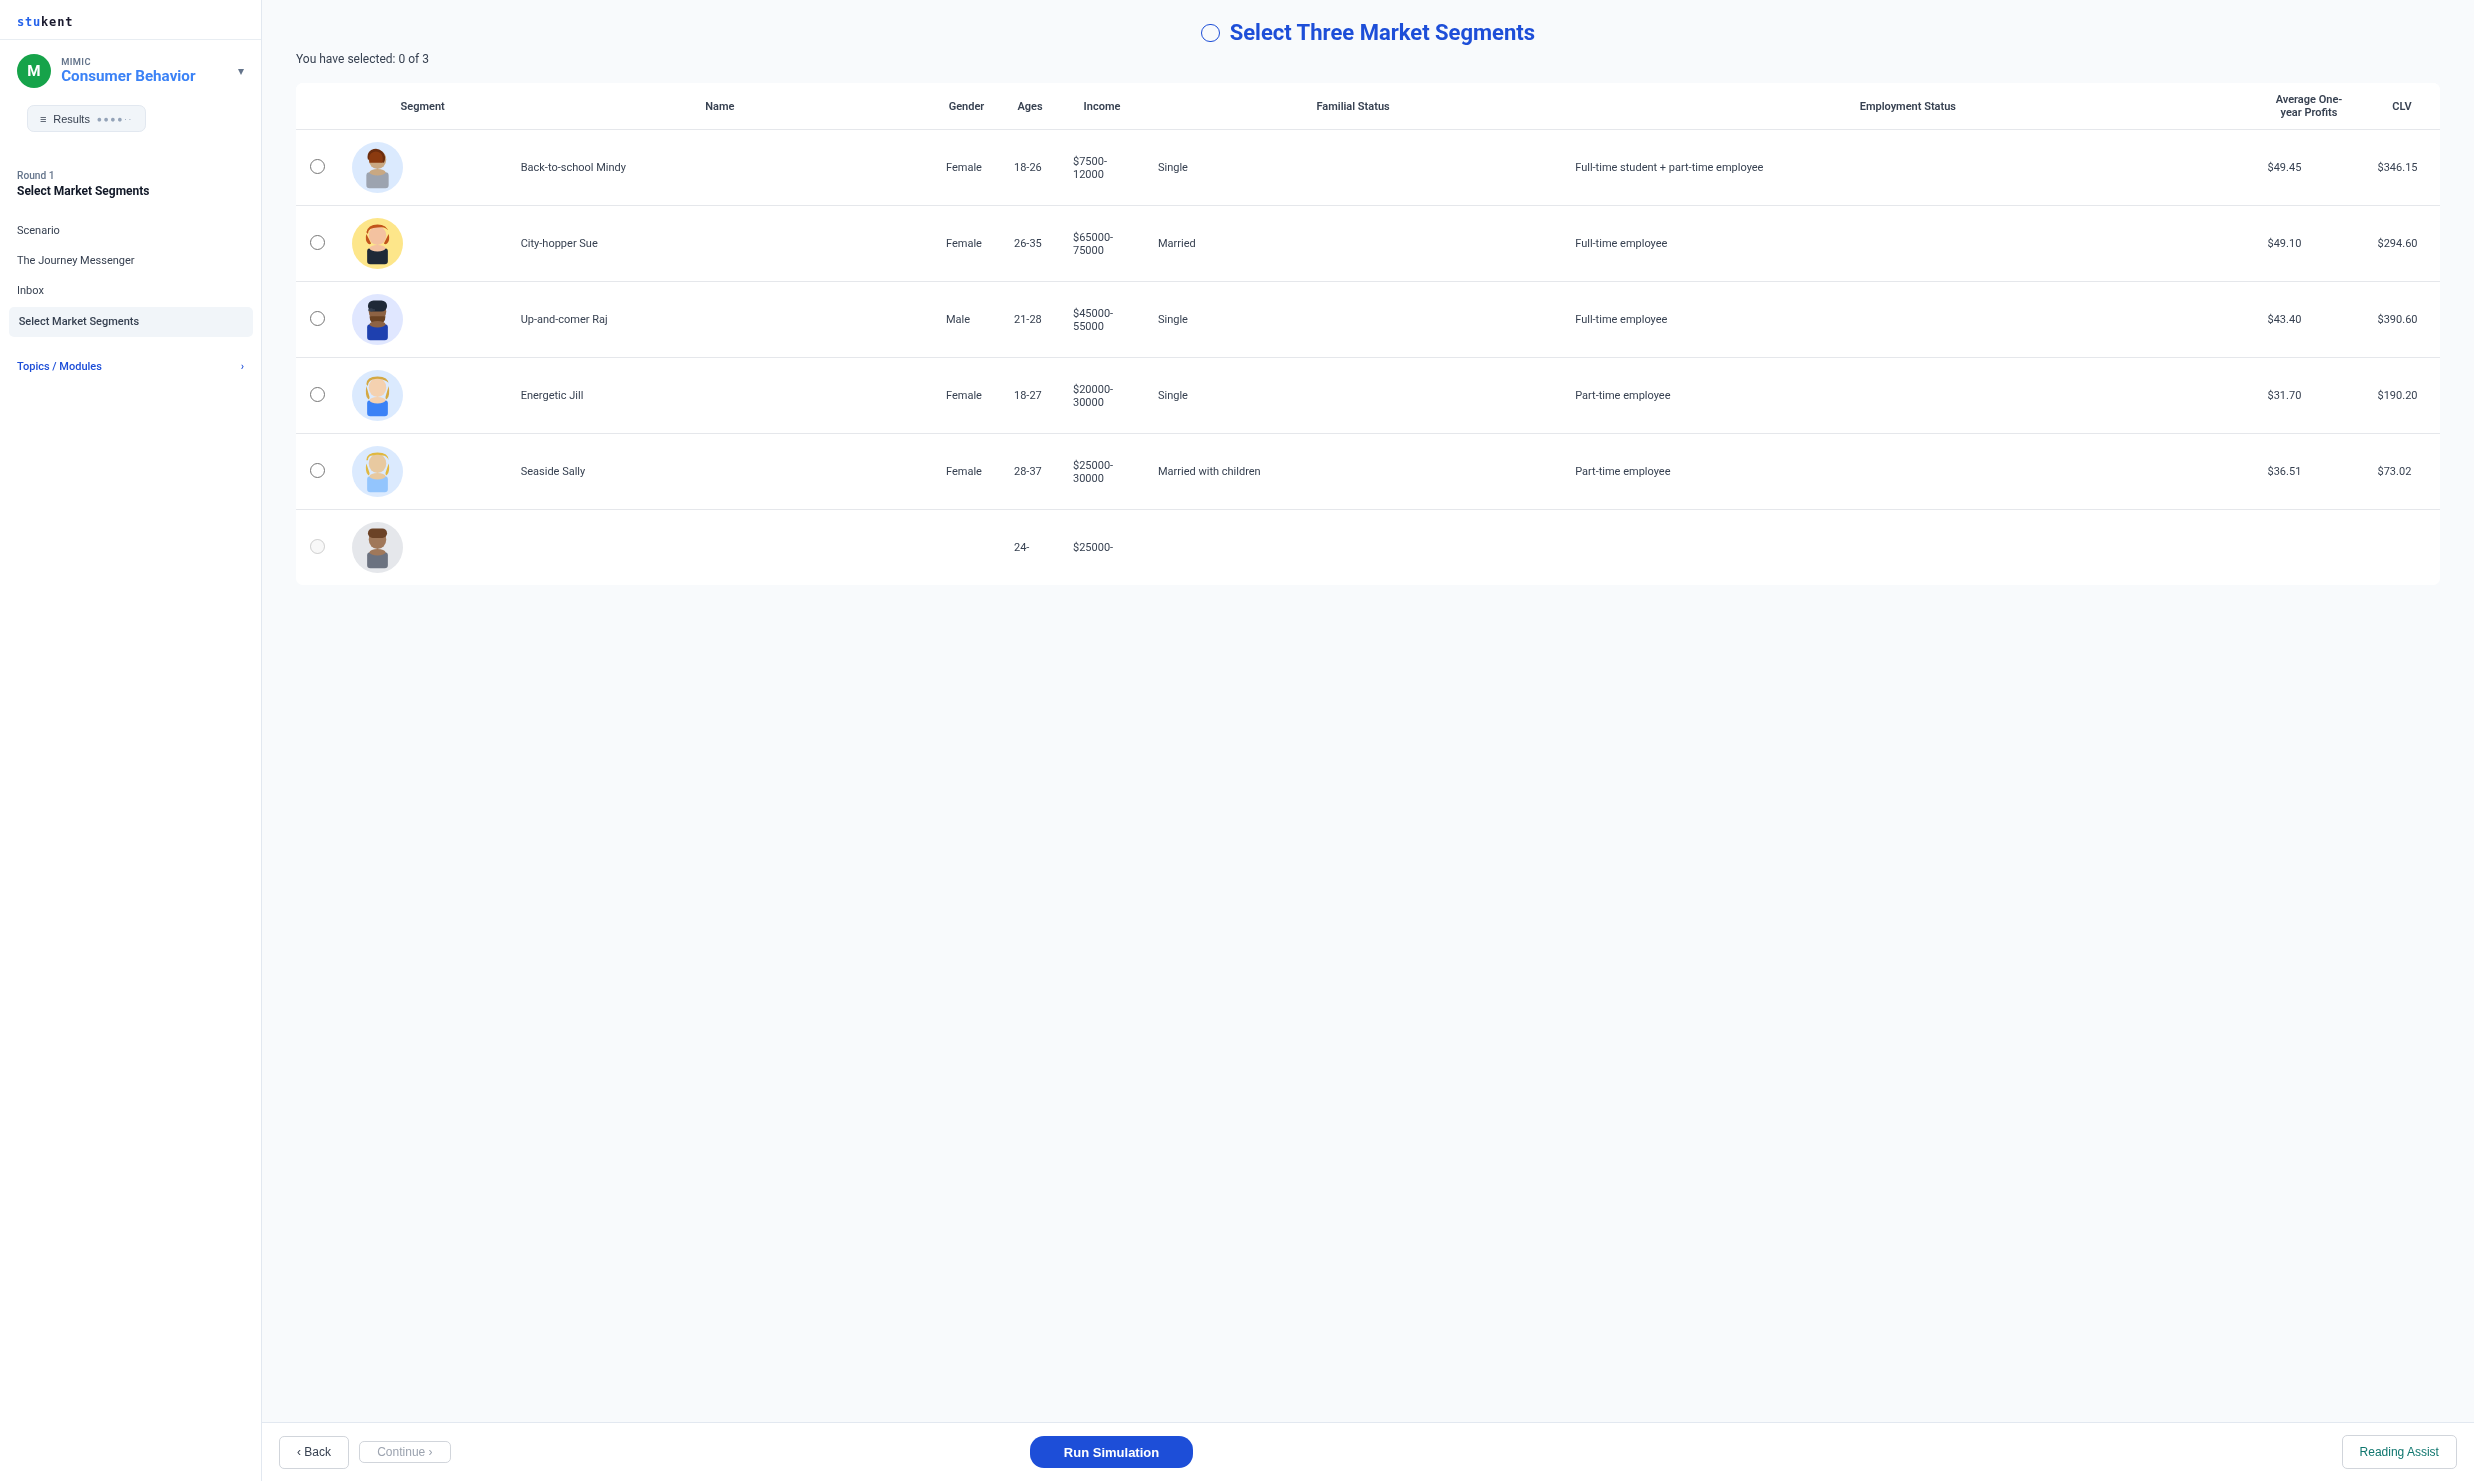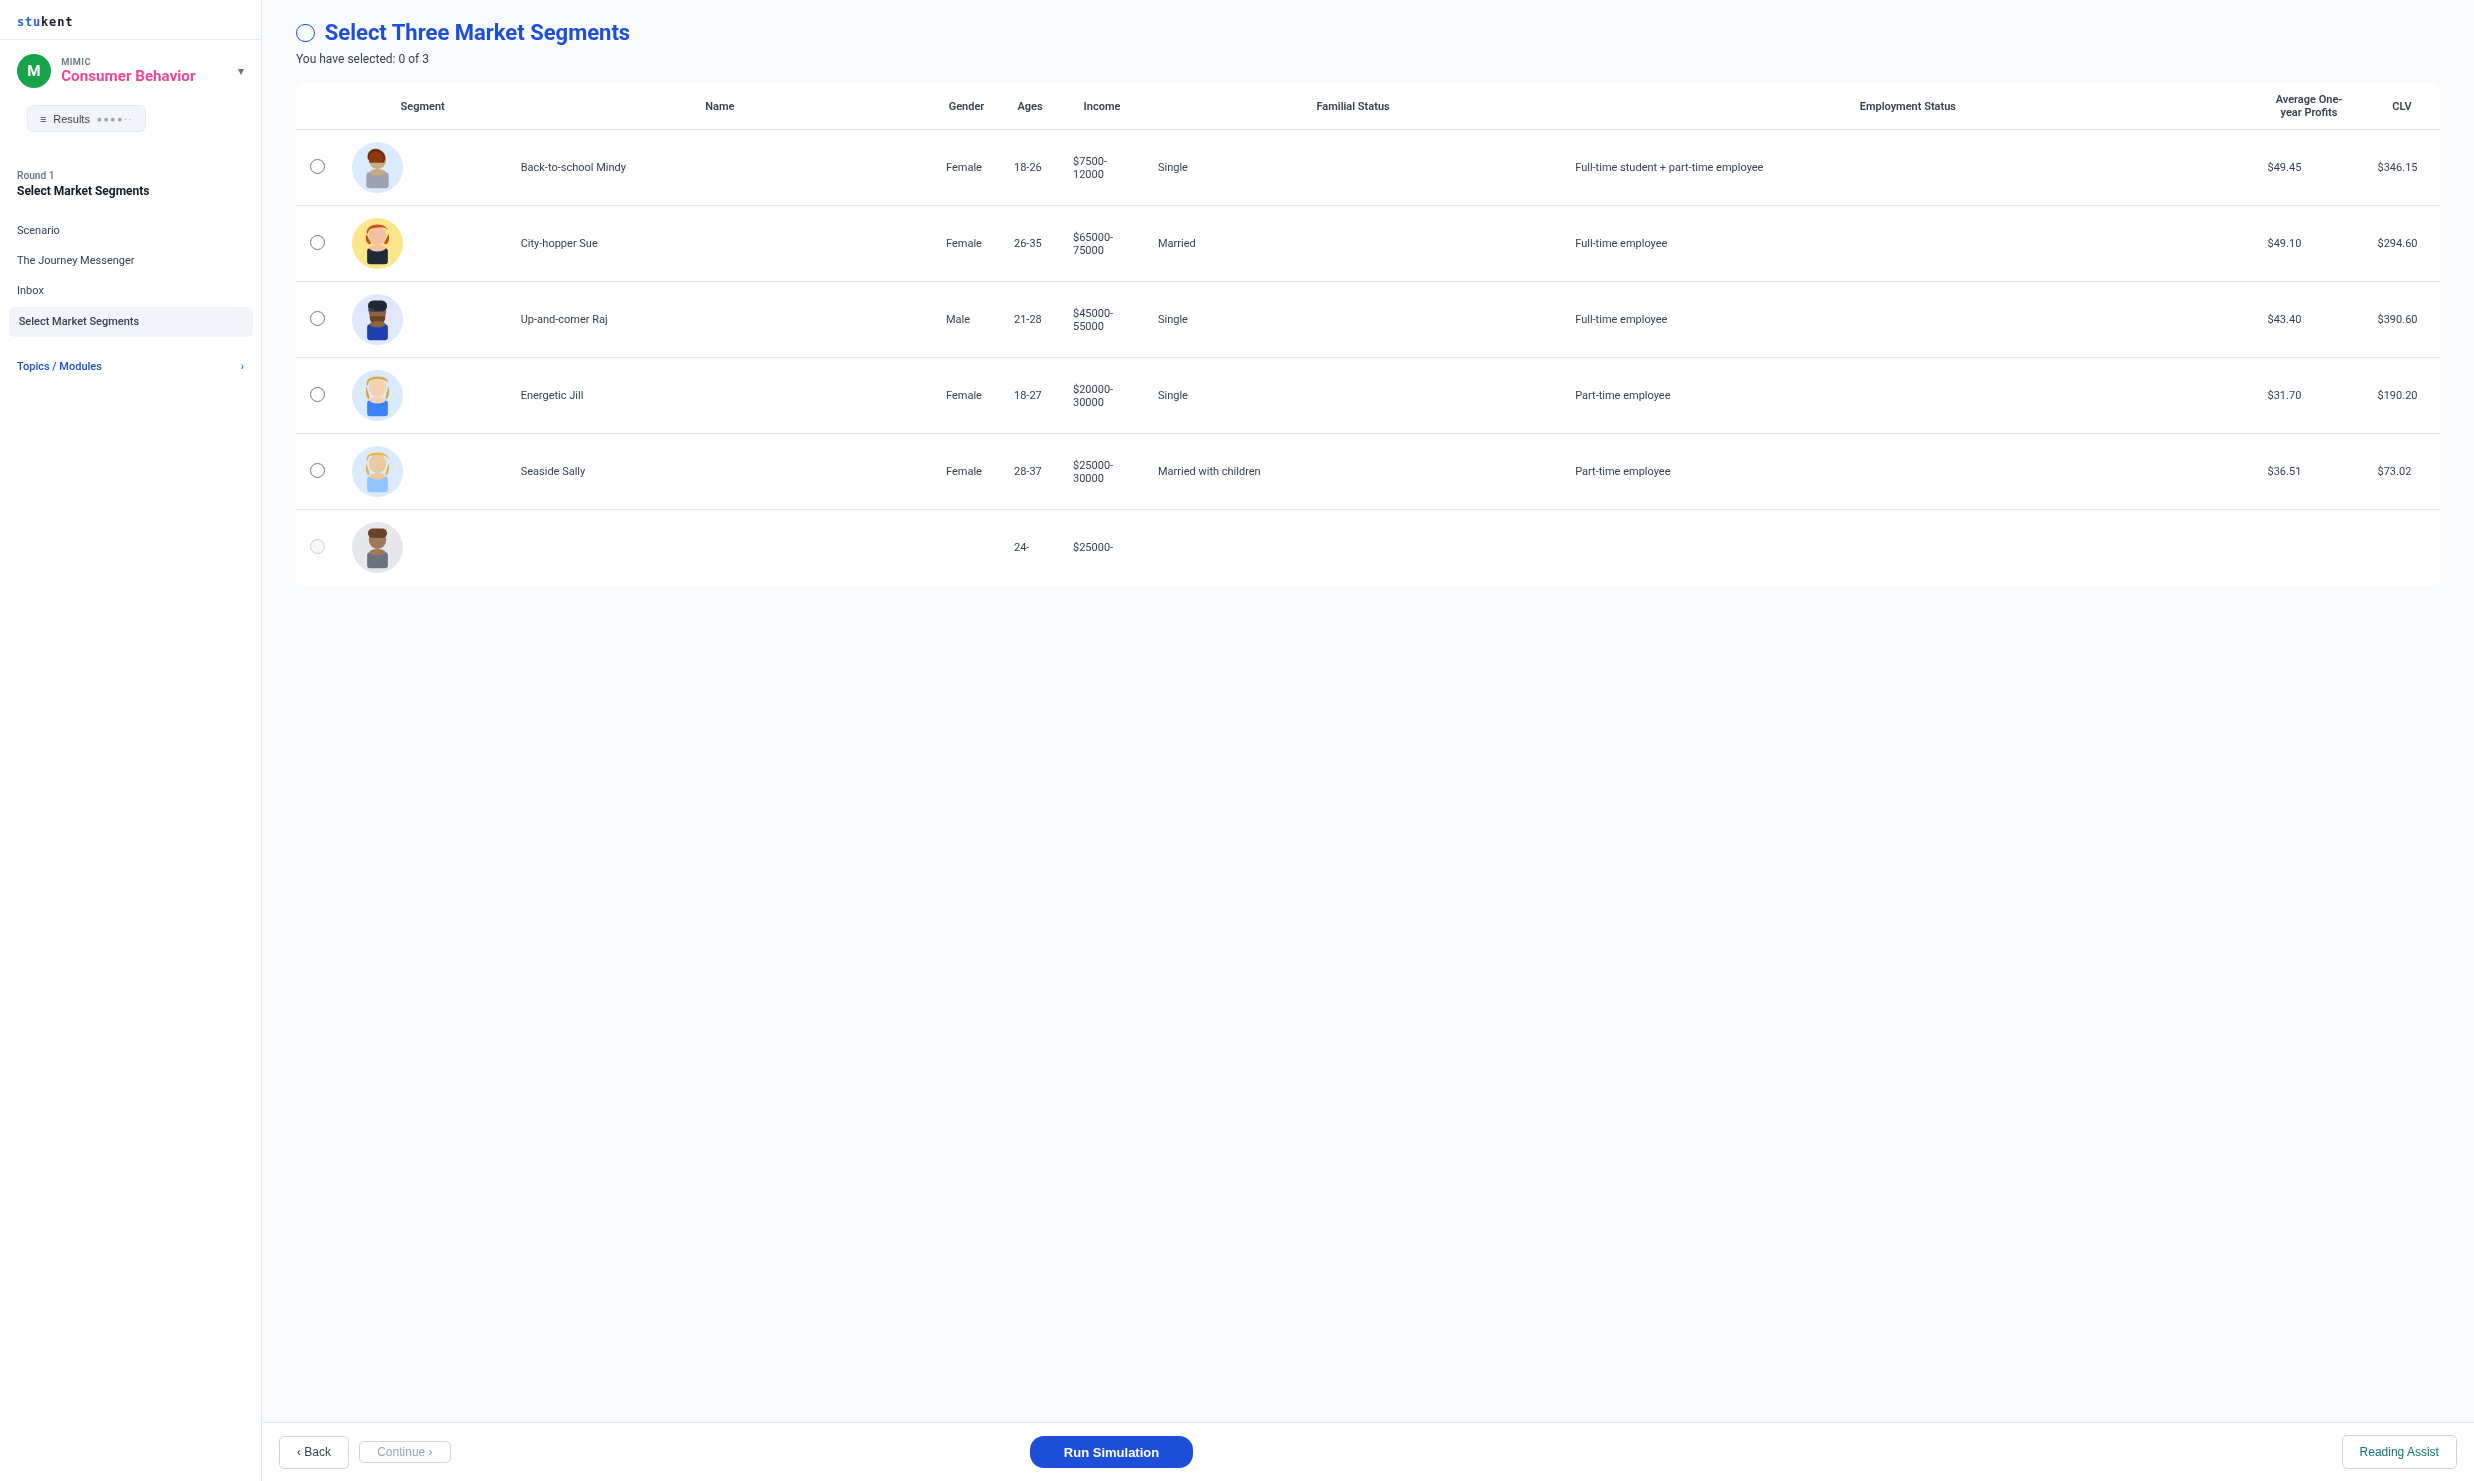--- a/index.html
+++ b/index.html
@@ -7,40 +7,40 @@
 
     
     .sidebar { width: 262px; min-width: 262px; background: #fff; border-right: 0.8px solid #e2e8f0; display: flex; flex-direction: column; height: 100vh; overflow-y: auto; }
     .sidebar-logo { padding: 15.2px 17px 10.2px; border-bottom: 0.8px solid #e8edf2; }
     .logo-text { font-size: 12px; font-weight: 700; letter-spacing: 0.8px; color: #1a1a2e; font-family: monospace; }
     .logo-text span { color: #2563eb; }
     .mimic-header { display: flex; align-items: center; padding: 13.5px 17px 10.2px; gap: 10.2px; }
     .mimic-icon { width: 34px; height: 34px; background: #16a34a; border-radius: 50%; display: flex; align-items: center; justify-content: center; color: white; font-size: 15.2px; font-weight: bold; }
     .mimic-title { display: flex; flex-direction: column; }
     .mimic-label { font-size: 9.3px; color: #64748b; font-weight: 600; text-transform: uppercase; letter-spacing: 0.4px; }
-    .mimic-name { font-size: 15.2px; font-weight: 700; color: #ec4899; }
+    .mimic-name { font-size: 15.2px; font-weight: 700; color: #3b82f6; }
     .mimic-chevron { margin-left: auto; color: #64748b; font-size: 12px; cursor: pointer; }
 
     .results-btn { margin: 6.8px 13.5px 13.5px; background: #f1f5f9; border: 0.8px solid #e2e8f0; border-radius: 6.8px; padding: 6.8px 12px; display: flex; align-items: center; gap: 6.8px; cursor: pointer; font-size: 11px; color: #374151; }
     .results-dots { color: #94a3b8; letter-spacing: 1.7px; font-size: 8.5px; }
 
     .sidebar-section { padding: 13.5px 17px 6.8px; }
     .round-label { font-size: 10.2px; color: #64748b; font-weight: 500; margin-bottom: 3.4px; }
     .section-title { font-size: 12px; font-weight: 700; color: #111827; margin-bottom: 10.2px; }
 
     .sidebar-nav-item { padding: 8.5px 17px; color: #374151; font-size: 11px; cursor: pointer; }
     .sidebar-nav-item.active { background: #f1f5f9; border-radius: 5.1px; margin: 1.7px 8.5px; padding: 8.5px 10.2px; font-weight: 500; }
 
     .topics-item { padding: 8.5px 17px; color: #1d4ed8; font-size: 11px; cursor: pointer; display: flex; align-items: center; justify-content: space-between; font-weight: 500; }
 
     
     .main { flex: 1; display: flex; flex-direction: column; overflow: hidden; background: #f8fafc; }
     .main-content { flex: 1; overflow-y: auto; padding: 20.3px 34px; }
 
-    .page-header { display: flex; align-items: center; gap: 10.2px; margin-bottom: 6.8px; }
+    .page-header { display: flex; align-items: center; gap: 10.2px; margin-bottom: 6.8px; justify-content: center; }
     .header-circle { width: 18.6px; height: 18.6px; border: 1.7px solid #1d4ed8; border-radius: 50%; flex-shrink: 0; }
     .page-title { font-size: 22px; font-weight: 700; color: #1d4ed8; }
     .selected-count { font-size: 12px; color: #374151; margin-bottom: 17px; }
 
     
     .segment-table { width: 100%; border-collapse: collapse; background: white; border-radius: 6.8px; overflow: hidden; }
     .segment-table th { padding: 10.2px 13.5px; text-align: center; font-size: 11px; font-weight: 600; color: #374151; background: white; border-bottom: 1.7px solid #e5e7eb; }
     .segment-table td { padding: 12px 13.5px; font-size: 11px; color: #374151; border-bottom: 0.8px solid #e5e7eb; vertical-align: middle; }
     .segment-table tr:last-child td { border-bottom: none; }
 

